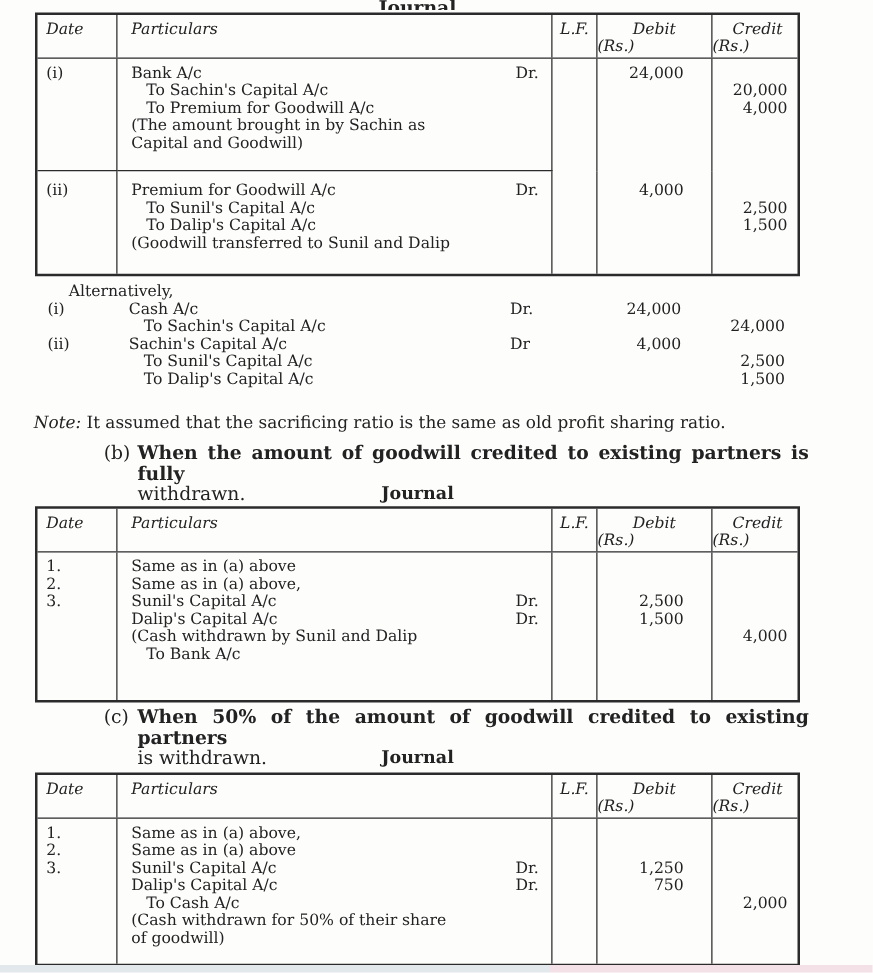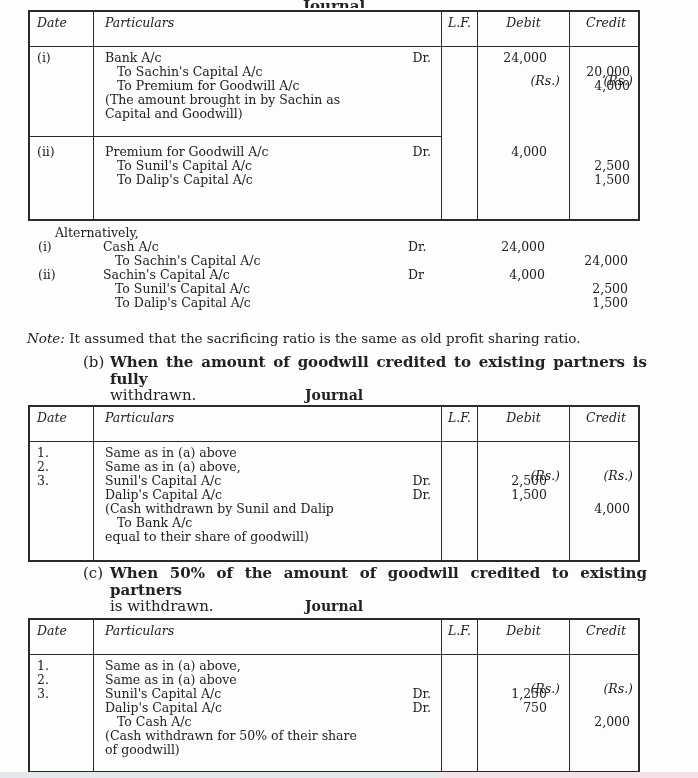--- a/index.html
+++ b/index.html
@@ -19,21 +19,21 @@
   .cell{box-sizing:border-box;flex-shrink:0;}
   .c-date{width:64px;border-right:1.5px solid #2b2b2b;padding:4px 4px 0 7px;}
   .c-part{width:348px;border-right:1.5px solid #2b2b2b;padding:4px 10px 0 11px;}
   .c-lf{width:36px;border-right:1.5px solid #2b2b2b;padding:4px 2px 0 2px;}
   .c-debit{width:92px;border-right:1.5px solid #2b2b2b;padding:4px 0 0 0;}
   .c-credit{width:72px;padding:4px 0 0 0;}
   .hrow .cell{font-style:italic;}
   .hrow{border-bottom:1.5px solid #2b2b2b;height:34px;}
   .h-lf{text-align:center;}
   .h-amt-1{text-align:center;height:14px;}
-  .h-amt-2{text-align:right;padding-right:9px;height:14px;margin-top:44px;}
+  .h-amt-2{text-align:left;padding-right:9px;height:14px;}
   .sep-b{border-bottom:1.5px solid #2b2b2b;}
   .pline{display:flex;height:14px;}
   .pline .dr{margin-left:auto;}
   .ind{padding-left:12px;}
   .amtline{height:14px;text-align:right;}
   .c-debit .amtline{padding-right:22px;}
   .c-credit .amtline{padding-right:12px;}
   .dline{height:14px;}
   
   .alt-line{position:relative;height:14px;}
@@ -116,20 +116,23 @@
       <div class="pline">
           <span>Premium for Goodwill A/c</span>
           <span class="dr">Dr.</span>
         </div>
       <div class="pline ind">
           <span>To Sunil's Capital A/c</span>
         </div>
       <div class="pline ind">
           <span>To Dalip's Capital A/c</span>
         </div>
+      <div class="pline">
+          <span>(Goodwill transferred to Sunil and Dalip</span>
+        </div>
     </div>
     <div class="cell c-lf"></div>
     <div class="cell c-debit" style="padding-top:8px;">
       <div class="amtline">4,000</div>
     </div>
     <div class="cell c-credit" style="padding-top:8px;">
       <div class="amtline"></div>
       <div class="amtline">2,500</div>
       <div class="amtline">1,500</div>
     </div>
@@ -212,23 +215,20 @@
       <div class="pline">
           <span>Dalip's Capital A/c</span>
           <span class="dr">Dr.</span>
         </div>
       <div class="pline">
           <span>(Cash withdrawn by Sunil and Dalip</span>
         </div>
       <div class="pline ind">
           <span>To Bank A/c</span>
         </div>
-      <div class="pline">
-          <span>equal to their share of goodwill)</span>
-        </div>
     </div>
     <div class="cell c-lf"></div>
     <div class="cell c-debit">
       <div class="amtline"></div>
         <div class="amtline"></div>
       <div class="amtline">2,500</div>
       <div class="amtline">1,500</div>
     </div>
     <div class="cell c-credit">
       <div class="amtline"></div>

